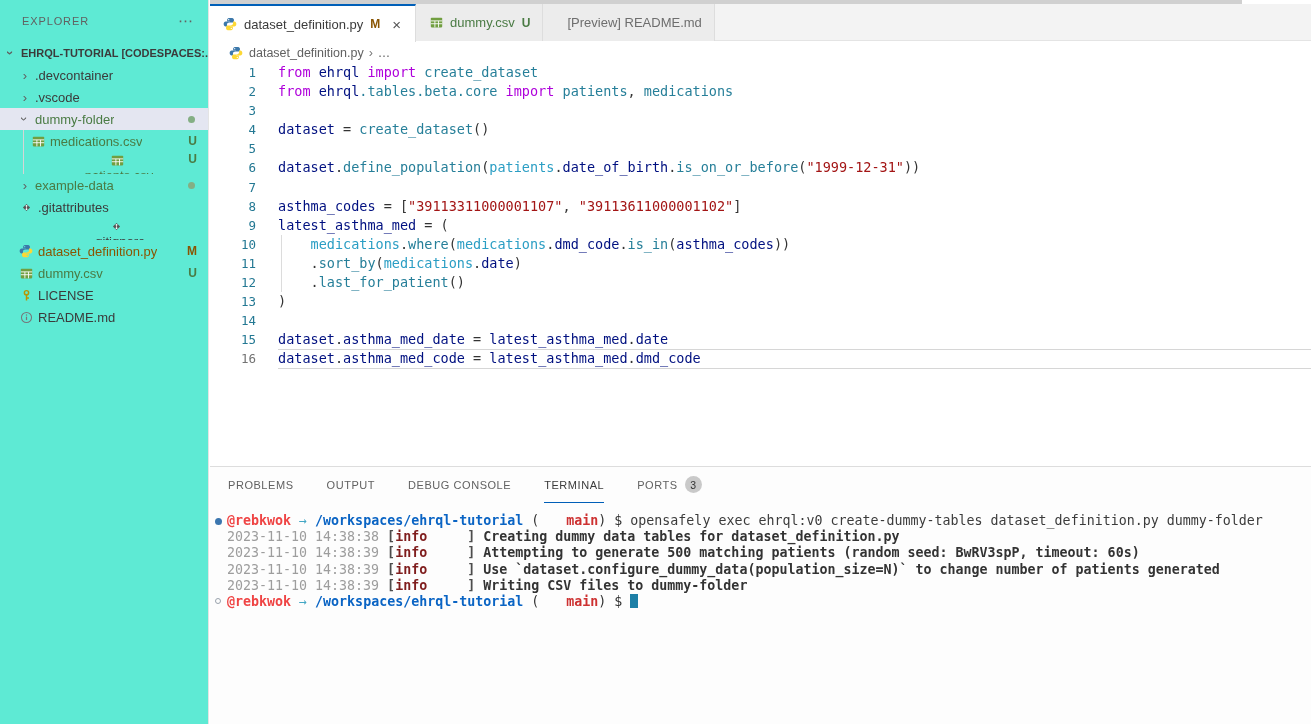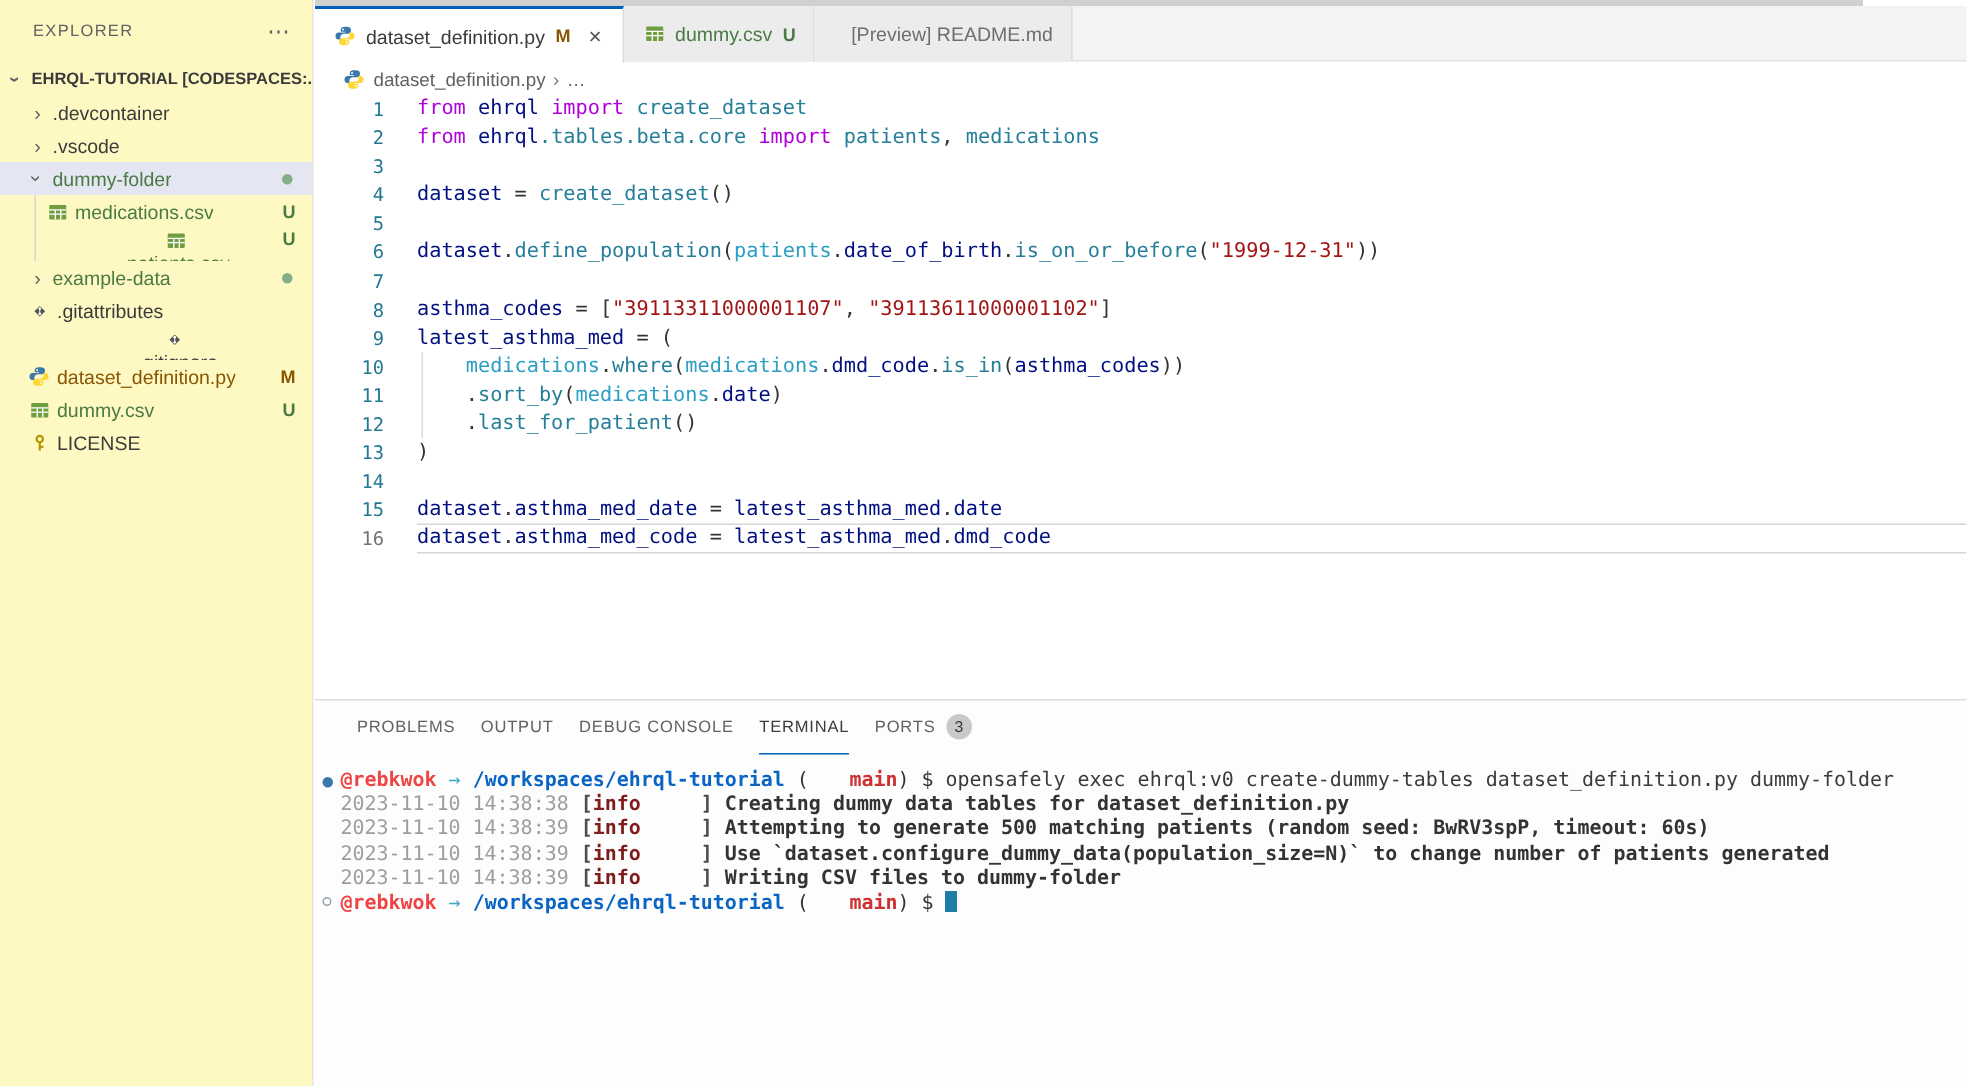--- a/index.html
+++ b/index.html
@@ -1,21 +1,21 @@
 <!DOCTYPE html>
 <html><head>
 <meta charset="utf-8">
 <style>
   * { margin:0; padding:0; box-sizing:border-box; }
   html,body { width:1311px; height:724px; overflow:hidden; background:#fff;
     font-family:"Liberation Sans", sans-serif; }
 
   
   #sidebar { position:absolute; left:0; top:0; width:209px; height:724px;
-    background:#fef9c3; border-right:1px solid #e4e4e4; }
+    background:#5eead4; border-right:1px solid #e4e4e4; }
   #explorer-head { height:42px; display:flex; align-items:center; padding:0 10px 0 22px;
     font-size:11px; letter-spacing:.08em; color:#616161; }
   #explorer-more { margin-left:auto; font-size:15px; color:#616161; cursor:pointer; padding:0 4px; }
   #root-row { height:22px; display:flex; align-items:center; padding-left:4px;
     font-size:11px; font-weight:bold; color:#3b3b3b; white-space:nowrap; overflow:hidden; cursor:pointer; }
   #root-row .chev { flex:none; }
   .trow { height:22px; display:flex; align-items:center; position:relative;
     font-size:13px; color:#3b3b3b; white-space:nowrap; cursor:pointer; }
   .trow.sel { background:#e4e6f1; }
   .chev { width:14px; height:16px; display:flex; align-items:center; justify-content:center;
@@ -60,22 +60,22 @@
   .lnum.cur { color:#737373; }
   .ltext { padding-left:22px; white-space:pre; }
   .tk-kw { color:#af00db; } .tk-nv { color:#001080; }
   .tk-nb { color:#001080; font-weight:normal; }
   .tk-fn { color:#267f99; } .tk-vr { color:#2b9ec4; }
   .tk-st { color:#a31515; } .tk-pl { color:#333; }
 
   
   #panel { position:absolute; left:210px; top:466px; width:1101px; height:258px;
     background:#fdfdfd; border-top:1px solid #ddd; }
-  #paneltabs { height:36px; display:flex; align-items:center; padding-left:18px; gap:17px;
-    font-size:11px; letter-spacing:.05em; color:#616161;margin-left:10px; }
+  #paneltabs { height:36px; display:flex; align-items:center; padding-left:18px; gap:33px;
+    font-size:11px; letter-spacing:.05em; color:#616161; }
   .ptab { height:36px; display:flex; align-items:center; cursor:pointer; border-bottom:1.5px solid transparent; }
   .ptab.active { color:#3b3b3b; border-bottom-color:#005fb8; }
   .pbadge { margin-left:7px; width:17px; height:17px; border-radius:50%; background:#c9c9c9;
     color:#333; font-size:10.5px; display:flex; align-items:center; justify-content:center; letter-spacing:0; }
   #term { position:absolute; left:4px; top:46px; right:0; bottom:0;
     font-family:"DejaVu Sans Mono", monospace; font-size:13.3px; color:#3b3b3b; cursor:text; }
   .tline { height:16.2px; line-height:16.2px; white-space:pre; padding-left:13px; position:relative; }
   .deco { position:absolute; left:1px; top:4.5px; width:7px; height:7px; border-radius:50%; }
   .deco.filled { background:#3b76af; }
   .deco.hollow { border:1.5px solid #9aa3ad; width:6px; height:6px; }
@@ -201,20 +201,30 @@
       </div>
       <div class="trow" style="padding-left: 18px;">
         <span class="ficon">
           <svg width="13" height="13" viewBox="0 0 16 16">
             <circle cx="8" cy="4.6" r="2.6" fill="none" stroke="#b89500" stroke-width="1.8"></circle>
             <path d="M8 7.2V14M8 11h3" stroke="#b89500" stroke-width="1.8" fill="none"></path>
           </svg>
         </span>
         <span class="tlabel">LICENSE</span>
       </div>
+      <div class="trow" style="padding-left: 18px;">
+        <span class="ficon">
+          <svg width="13" height="13" viewBox="0 0 16 16">
+            <circle cx="8" cy="8" r="6.2" fill="none" stroke="#75787b" stroke-width="1.3"></circle>
+            <rect x="7.25" y="7" width="1.5" height="4.2" fill="#75787b"></rect>
+            <rect x="7.25" y="4.2" width="1.5" height="1.5" fill="#75787b"></rect>
+          </svg>
+        </span>
+        <span class="tlabel">README.md</span>
+      </div>
     </div>
   <div id="indent-guide"></div>
 </div>
 
 <div id="topstrip"></div>
 <div id="tabbar">
     <div class="tab active">
       <span class="ficon">
         <svg width="14" height="14" viewBox="0 0 64 64">
           <path fill="#3c78aa" d="M31 4c-7 0-12 3-12 8v7h13v2H12c-5 0-9 4-9 11s4 11 9 11h6v-8c0-6 5-10 11-10h13c4 0 8-3 8-8V12c0-5-5-8-12-8h-7zm-5 5a3 3 0 110 6 3 3 0 010-6z"></path>

